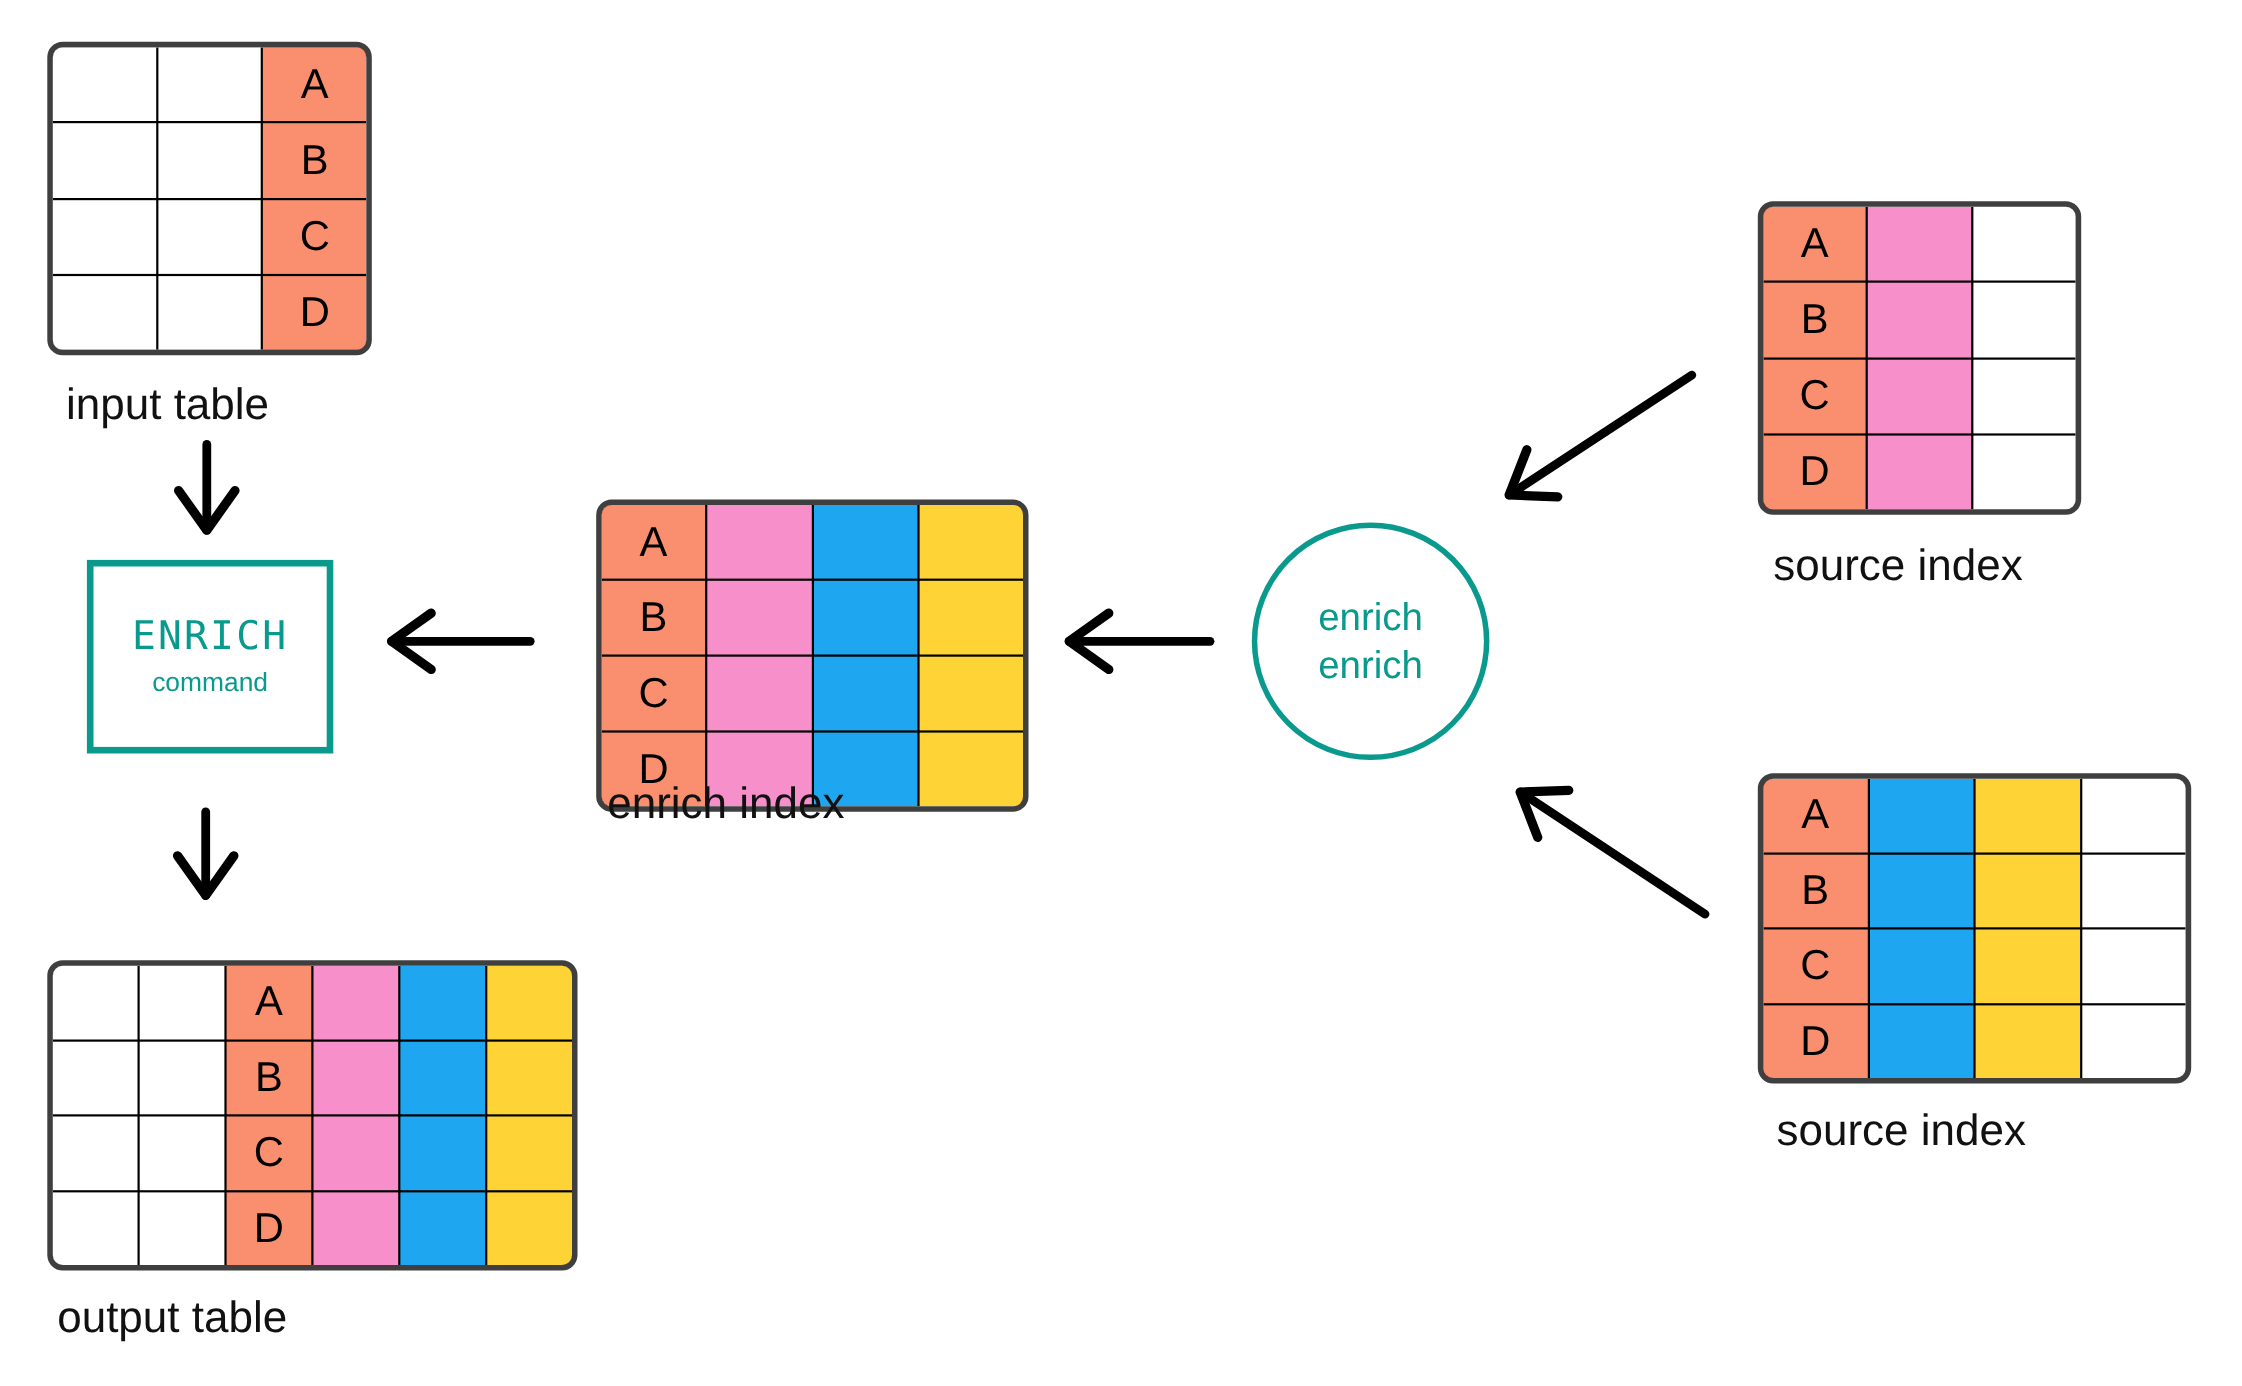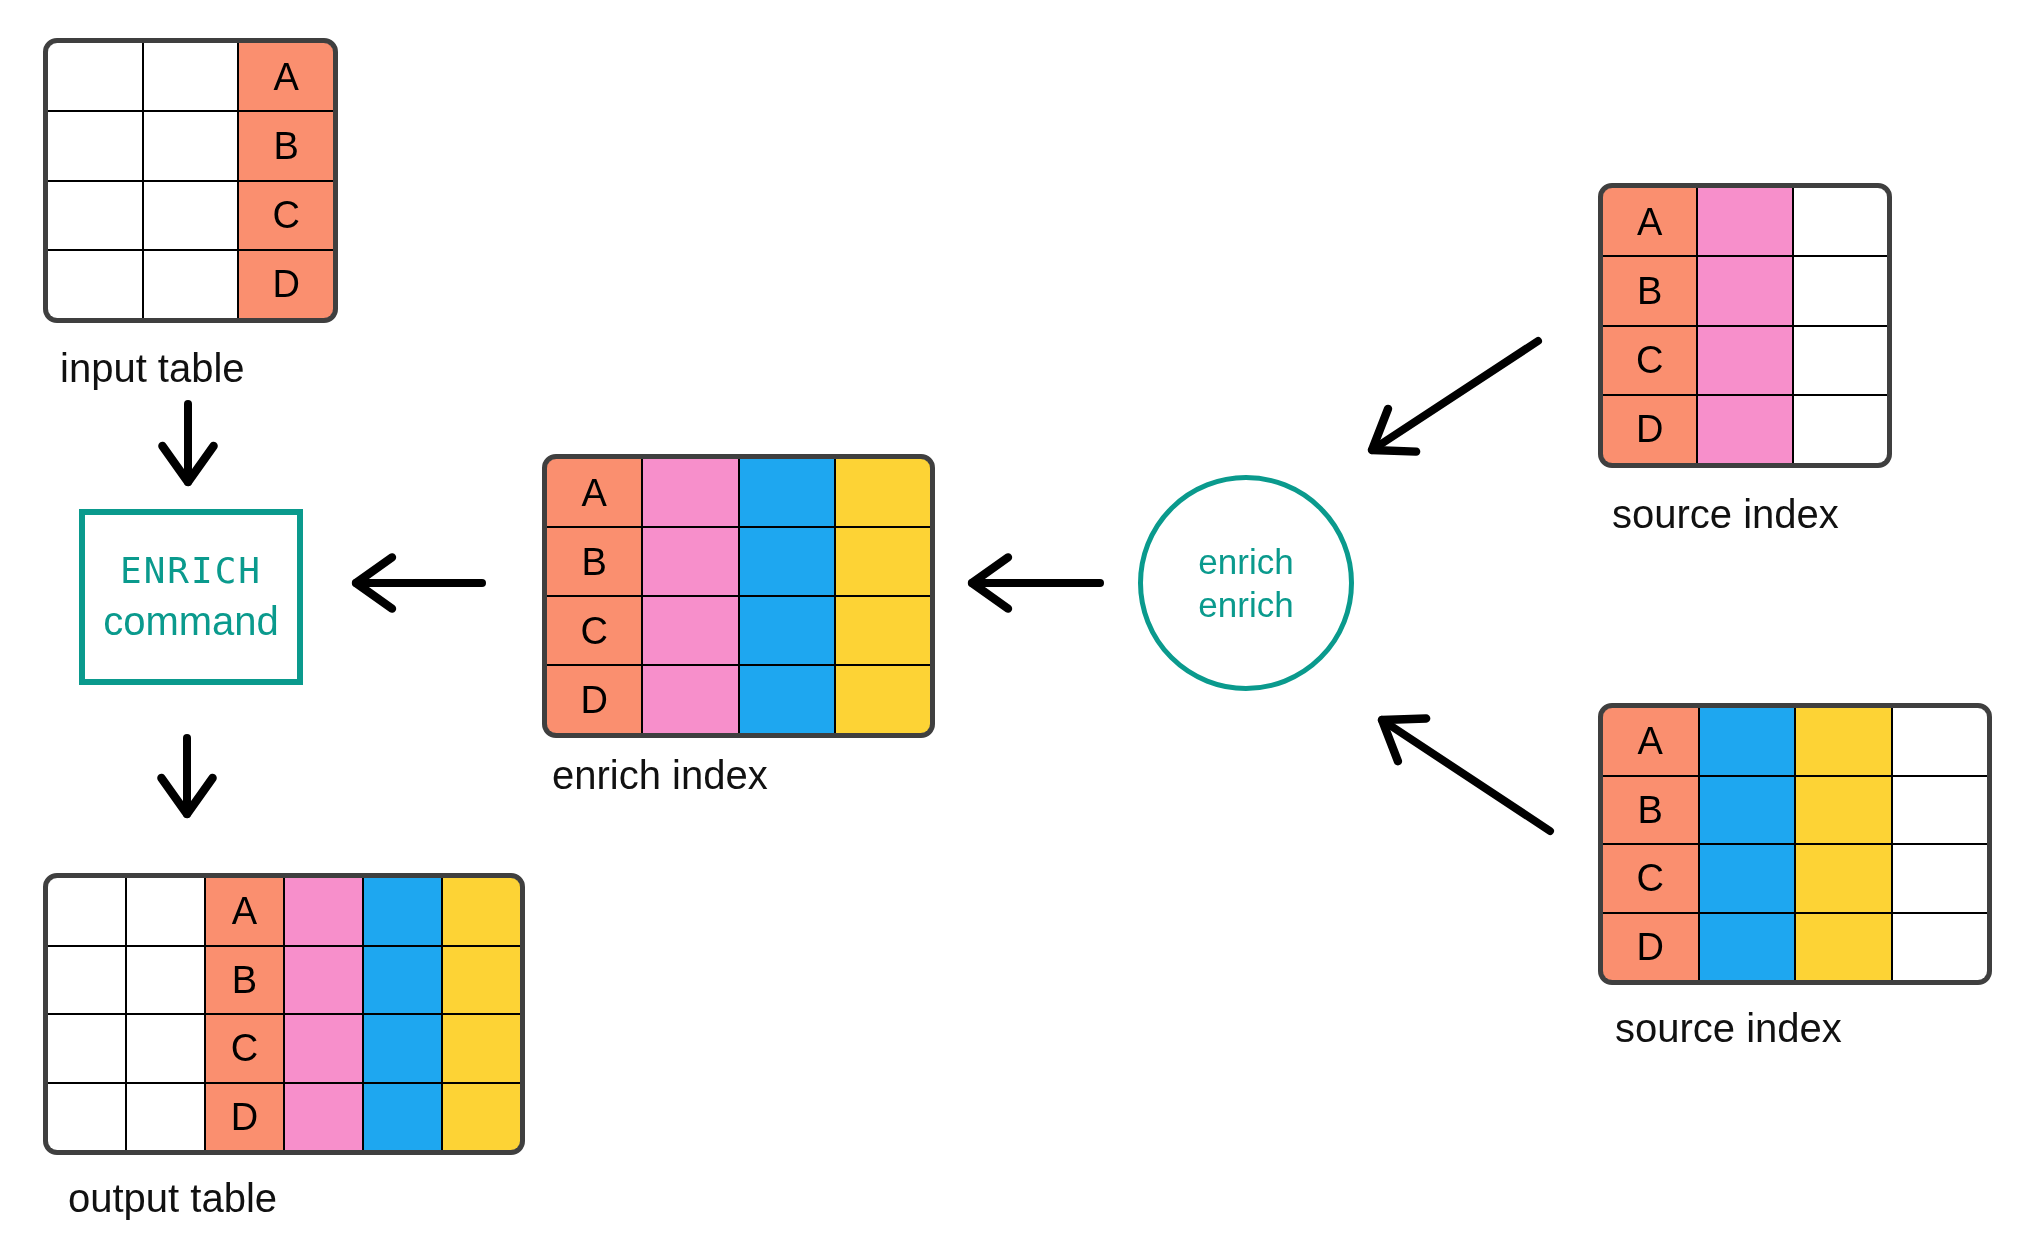--- a/index.html
+++ b/index.html
@@ -27,21 +27,21 @@
 
   .caption{position:absolute;font-size:40px;line-height:1.2;color:var(--text,#111);white-space:nowrap}
 
   
   .box{
     position:absolute;box-sizing:border-box;background:#fff;
     border:6px solid var(--teal,#0A9A8D);color:var(--teal,#0A9A8D);
     display:flex;flex-direction:column;align-items:center;justify-content:center;gap:12px;
   }
   .box .mono{font-family:"DejaVu Sans Mono","Liberation Mono",monospace;font-size:36px;letter-spacing:2px;line-height:1}
-  .box .sans{font-size:40px;line-height:1}
+  .box .sans{font-size:24px;line-height:1}
   .circle{
     position:absolute;box-sizing:border-box;background:#fff;
     border:5px solid var(--teal,#0A9A8D);border-radius:50%;color:var(--teal,#0A9A8D);
     display:flex;flex-direction:column;align-items:center;justify-content:center;gap:8px;
     font-size:35px;line-height:1;
   }
 </style>
 </head>
 <body>
 
@@ -121,21 +121,21 @@
       <div class="c"></div>
       <div class="c"></div>
       <div class="c salmon">
           <span>D</span>
         </div>
       <div class="c pink"></div>
       <div class="c blue"></div>
       <div class="c yellow"></div>
     </div>
   </div>
-  <div class="caption" style="left:52px;top:1174px;margin-left:16px;">output table</div>
+  <div class="caption" style="left:52px;top:1174px;">output table</div>
 
   <div class="tbl" style="left:542px;top:454px;width:393px;height:284px;">
     <div class="grid" style="grid-template-columns:repeat(4,1fr);grid-template-rows:repeat(4,1fr);">
       <div class="c salmon">
           <span>A</span>
         </div>
       <div class="c pink"></div>
       <div class="c blue"></div>
       <div class="c yellow"></div>
       <div class="c salmon">
@@ -151,21 +151,21 @@
       <div class="c blue"></div>
       <div class="c yellow"></div>
       <div class="c salmon">
           <span>D</span>
         </div>
       <div class="c pink"></div>
       <div class="c blue"></div>
       <div class="c yellow"></div>
     </div>
   </div>
-  <div class="caption" style="left:552px;top:751px;">enrich index</div>
+  <div class="caption" style="left:552px;top:707px;">enrich index</div>
 
   <div class="circle" style="left:1138px;top:475px;width:216px;height:216px;">
     <span>enrich</span>
     <span>enrich</span>
   </div>
 
   <div class="tbl" style="left:1598px;top:183px;width:294px;height:285px;">
     <div class="grid" style="grid-template-columns:repeat(3,1fr);grid-template-rows:repeat(4,1fr);">
       <div class="c salmon">
           <span>A</span>

